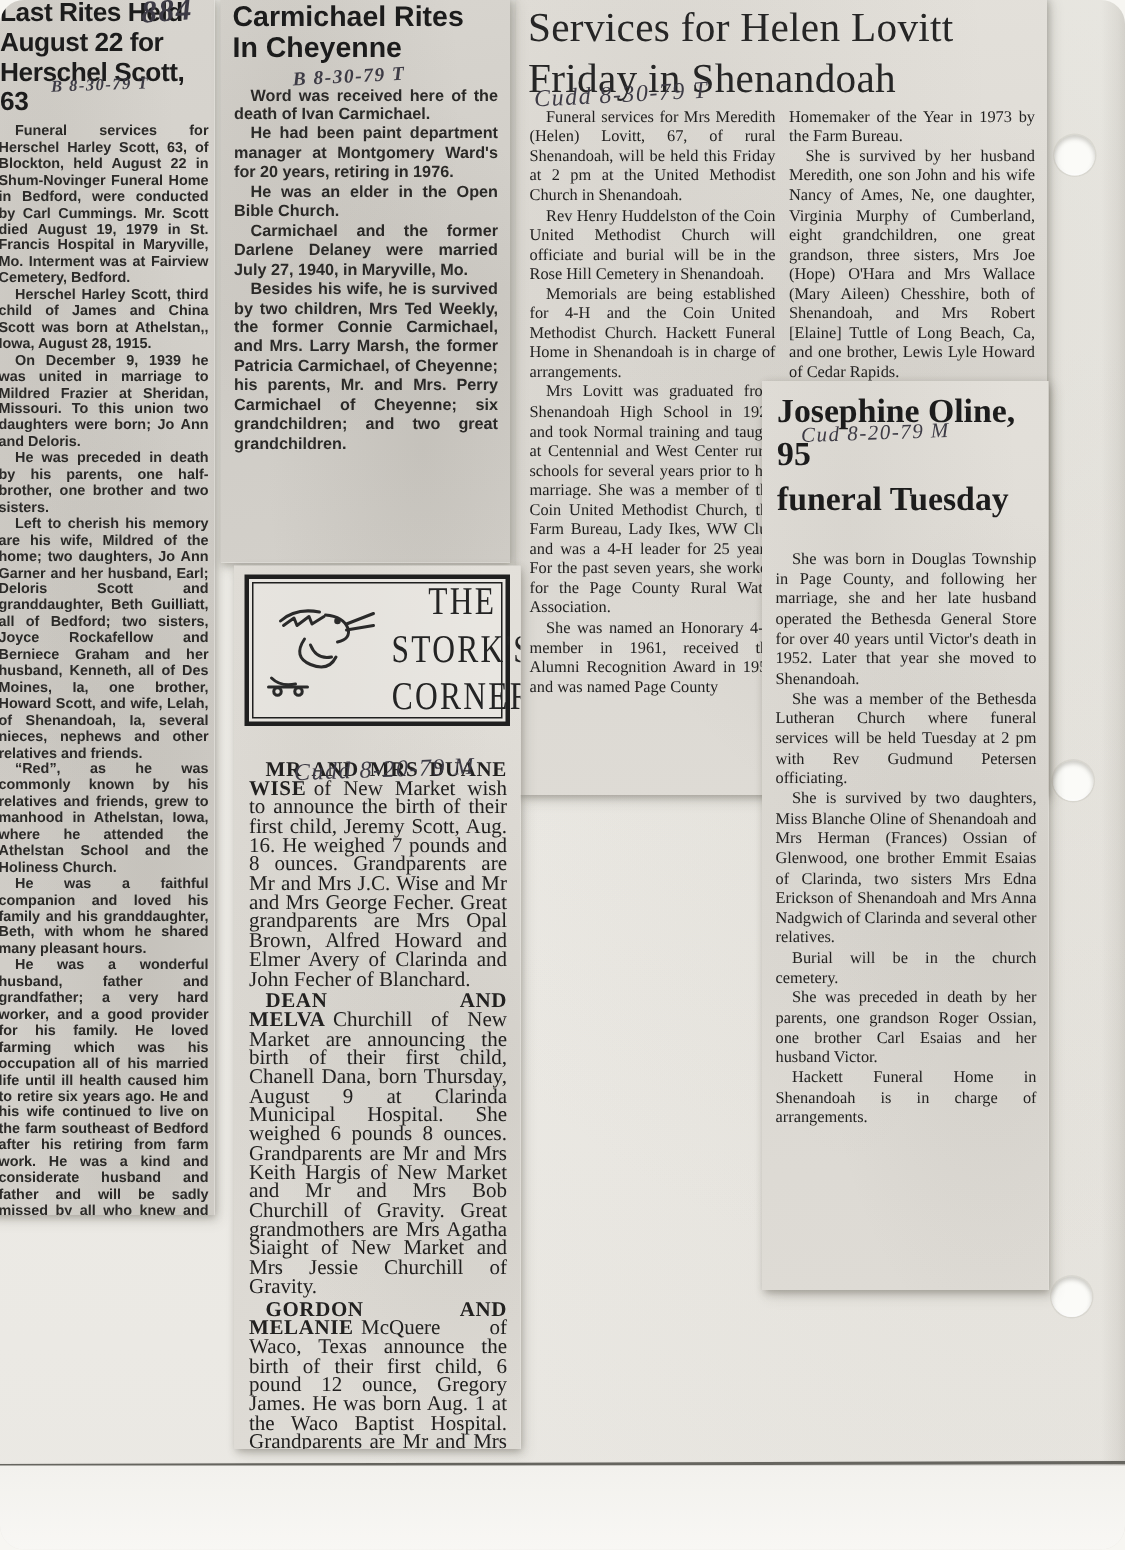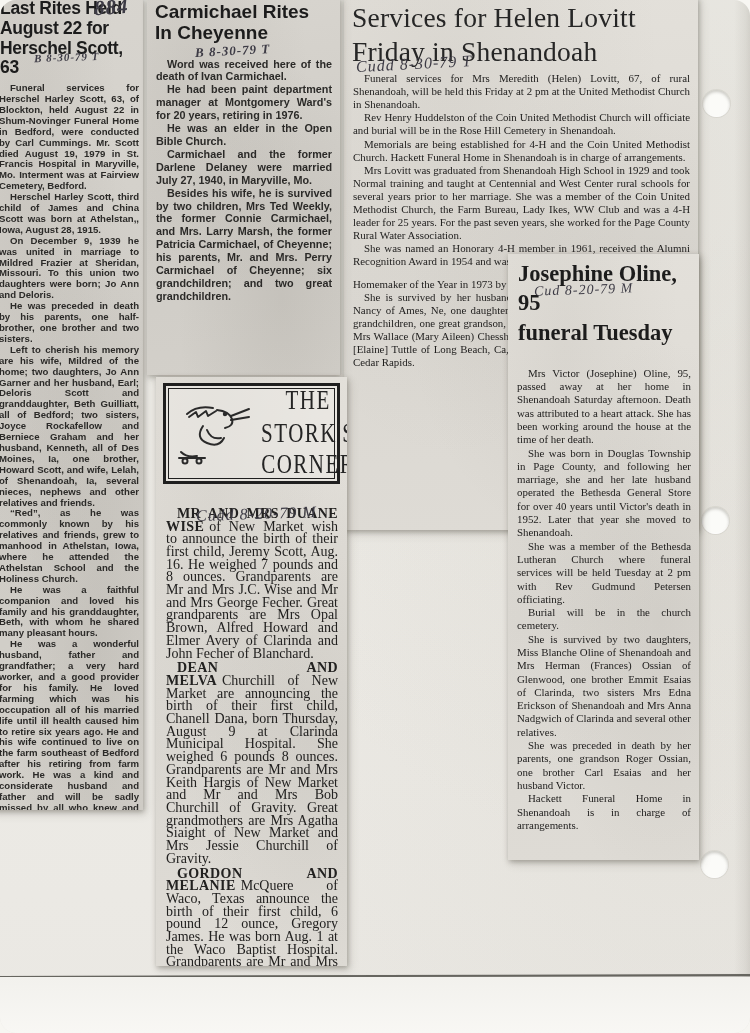--- a/index.html
+++ b/index.html
@@ -31,21 +31,21 @@
   .hl-scott{font-size:17.5px;font-weight:bold;line-height:1.13;letter-spacing:-0.3px;padding:2px 0 2px 10px;}
   .hl-carm{font-size:19px;font-weight:bold;line-height:1.12;padding:4px 6px 0 8px;}
   .hl-lovitt{font-size:27.5px;font-weight:400;line-height:1.22;letter-spacing:0.2px;padding:4px 6px 0 8px;color:#262626;}
   .hl-oline{font-size:22.5px;font-weight:bold;line-height:1.3;padding:5px 6px 0 10px;}
   
   .body-sans{font-family:"Liberation Sans",sans-serif;font-weight:bold;color:#2b2a28;}
   .body-serif{font-family:"Liberation Serif",serif;color:#222120;}
   .par{margin:0;text-indent:11px;text-align:justify;}
   .scott-body{font-size:9.6px;line-height:10.9px;padding:3px 4px 0 9px;}
   .carm-body{font-size:10.8px;line-height:12.9px;padding:14px 8px 0 9px;}
-  .lovitt-cols{display:flex;gap:9px;padding:4px 8px 0 9px;flex-direction:column;}
+  .lovitt-cols{display:flex;gap:9px;padding:4px 8px 0 9px;}
   .lovitt-col{flex:1;font-size:10.9px;line-height:13.1px;}
   .no-indent-first p:first-of-type{text-indent:0;}
   .oline-body{font-size:10.9px;line-height:13.3px;padding:20px 8px 0 9px;}
   .stork-body{font-size:14px;line-height:12.7px;padding:24px 9px 0 10px;}
   .ann{margin:0 0 2px 0;text-align:justify;text-indent:11px;}
   .ann-names{font-weight:bold;letter-spacing:0.4px;margin-right:5px;}
   
   .hand{position:absolute;font-family:"Liberation Serif",serif;font-style:italic;color:#3d3b45;letter-spacing:1px;white-space:nowrap;}
   .hand-884{font-size:21px;transform:rotate(-4deg);font-weight:bold;}
   
@@ -147,25 +147,24 @@
         </div>
     </div>
   </div>
 
   <div class="clip clip-light body-serif" style="left:508px;top:254px;width:191px;height:606px;z-index:3;">
     <h2 class="headline hl-oline">Josephine Oline, 95
 funeral Tuesday</h2>
     <div class="hand" style="left:26px;top:28px;font-size:14px;transform:rotate(-2deg);">Cud 8-20-79 M</div>
     <div class="oline-body">
 
-    <p class="par">Mrs Victor (Josephine) Oline, 95, passed away at her home in Shenandoah Saturday afternoon. Death was attributed to a heart attack. She has been working around the house at the time of her death.</p>
         <p class="par">She was born in Douglas Township in Page County, and following her marriage, she and her late husband operated the Bethesda General Store for over 40 years until Victor's death in 1952. Later that year she moved to Shenandoah.</p>
         <p class="par">She was a member of the Bethesda Lutheran Church where funeral services will be held Tuesday at 2 pm with Rev Gudmund Petersen officiating.</p>
+        <p class="par">She is survived by two daughters, Miss Blanche Oline of Shenandoah and Mrs Herman (Frances) Ossian of Glenwood, one brother Emmit Esaias of Clarinda, two sisters Mrs Edna Erickson of Shenandoah and Mrs Anna Nadgwich of Clarinda and several other relatives.</p>
         <p class="par">Burial will be in the church cemetery.</p>
-        <p class="par">She is survived by two daughters, Miss Blanche Oline of Shenandoah and Mrs Herman (Frances) Ossian of Glenwood, one brother Emmit Esaias of Clarinda, two sisters Mrs Edna Erickson of Shenandoah and Mrs Anna Nadgwich of Clarinda and several other relatives.</p>
         <p class="par">She was preceded in death by her parents, one grandson Roger Ossian, one brother Carl Esaias and her husband Victor.</p>
         <p class="par">Hackett Funeral Home in Shenandoah is in charge of arrangements.</p>
       </div>
   </div>
 
   <div class="hole" style="left:703px;top:90px;"></div>
   <div class="hole" style="left:702px;top:507px;"></div>
   <div class="hole" style="left:701px;top:851px;"></div>
   <div class="right-edge"></div>
   <div class="page-bottom-edge"></div>

